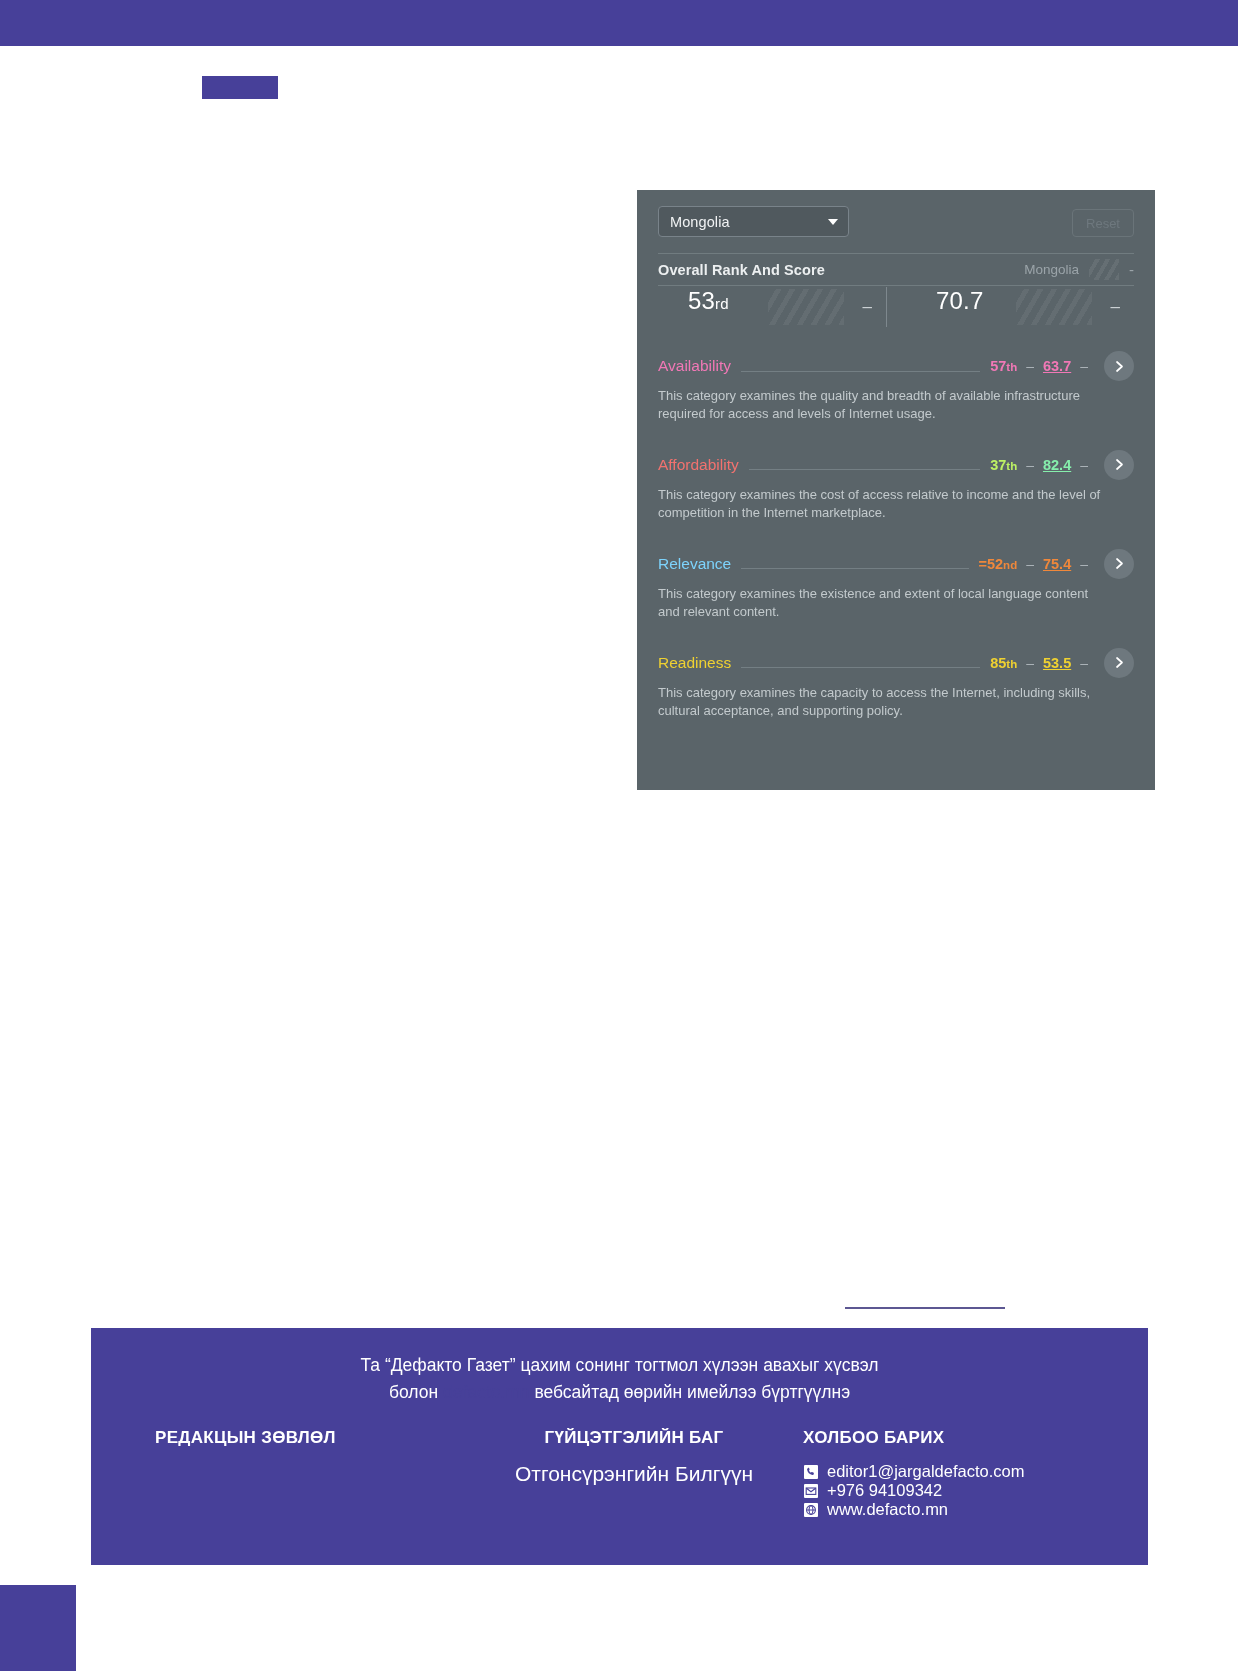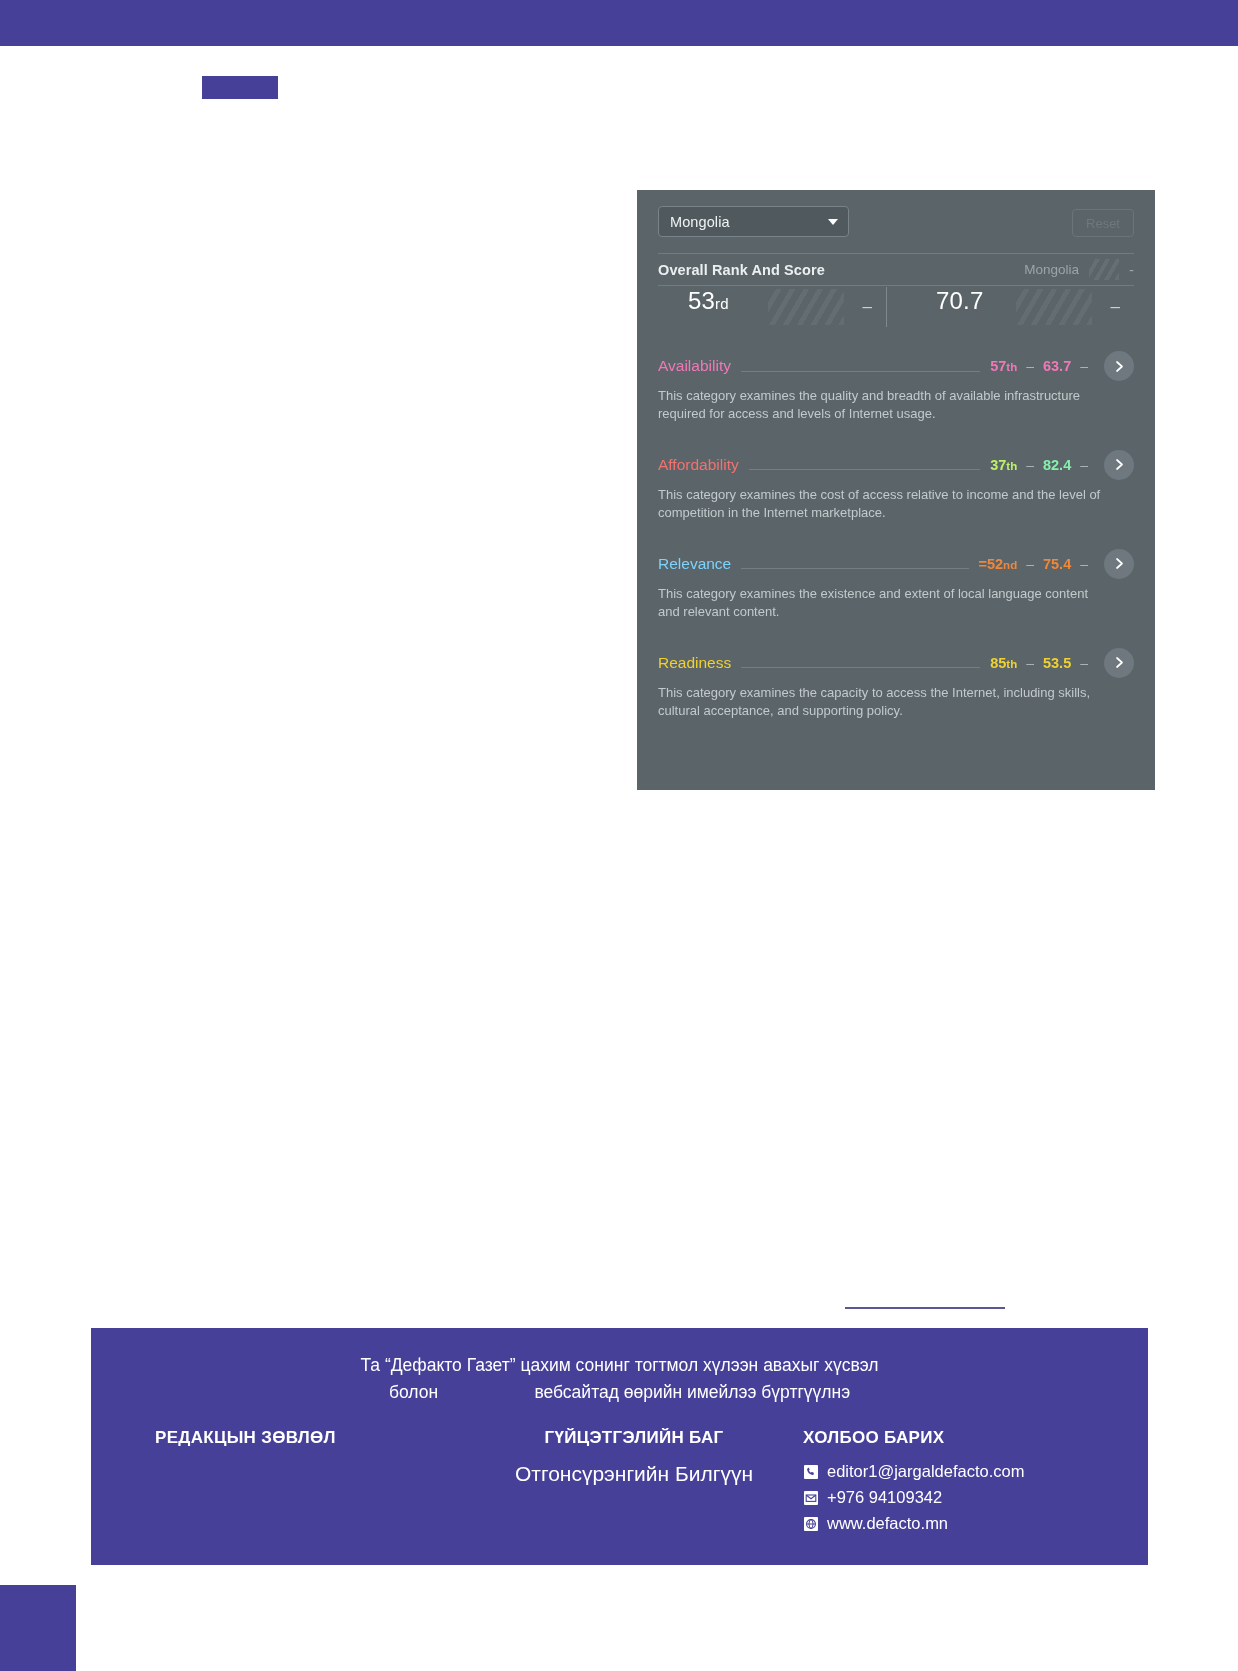--- a/index.html
+++ b/index.html
@@ -115,21 +115,21 @@
     padding-right: 10px;
   }
   .cat-rule { flex: 1; height: 1px; background: #7e888e; opacity:.75; margin-top: 10px; }
   .cat-stats {
     display: flex; align-items: baseline; gap: 9px;
     padding: 0 10px; white-space: nowrap;
   }
   .cat-rank { font-size: 14.5px; font-weight: 700; }
   .cat-rank .ord { font-size: 11.5px; font-weight: 700; }
   .cat-sep { color: #aab2b7; font-size: 14px; }
-  .cat-score { font-size: 14.5px; font-weight: 700; }
+  .cat-score { font-size: 14.5px; font-weight: 700; text-decoration: underline; }
   .cat-arrow {
     flex: none;
     width: 30px; height: 30px; border-radius: 50%;
     background: #6e787e;
     display: flex; align-items: center; justify-content: center;
     margin-left: 6px;
   }
   .cat-arrow svg { display:block; }
   .cat-desc {
     color: #c3cacd; font-size: 13px; line-height: 1.38;
@@ -162,21 +162,21 @@
     font-size: 17px; font-weight: 700; letter-spacing: .3px;
     margin-bottom: 14px;
   }
   .col-a { left: 64px; top: 0; }
   .col-b { left: 424px; top: 0; text-align: center; }
   .col-c { left: 712px; top: 0; }
   .col-line { font-size: 15.5px; line-height: 1.12; }
   .col-b .col-line { font-size: 21px; margin-top: 4px; }
   .contact-line {
     display: flex; align-items: center; gap: 9px;
-    font-size: 16.5px; margin-top: 7px;
+    font-size: 16.5px; 
   }
   .contact-line:first-of-type { margin-top: 2px; }
   .ic {
     width: 15px; height: 15px; flex: none;
     display: flex; align-items: center; justify-content: center;
   }
   .ic svg { display:block; }
 
   
   .bl-block {

